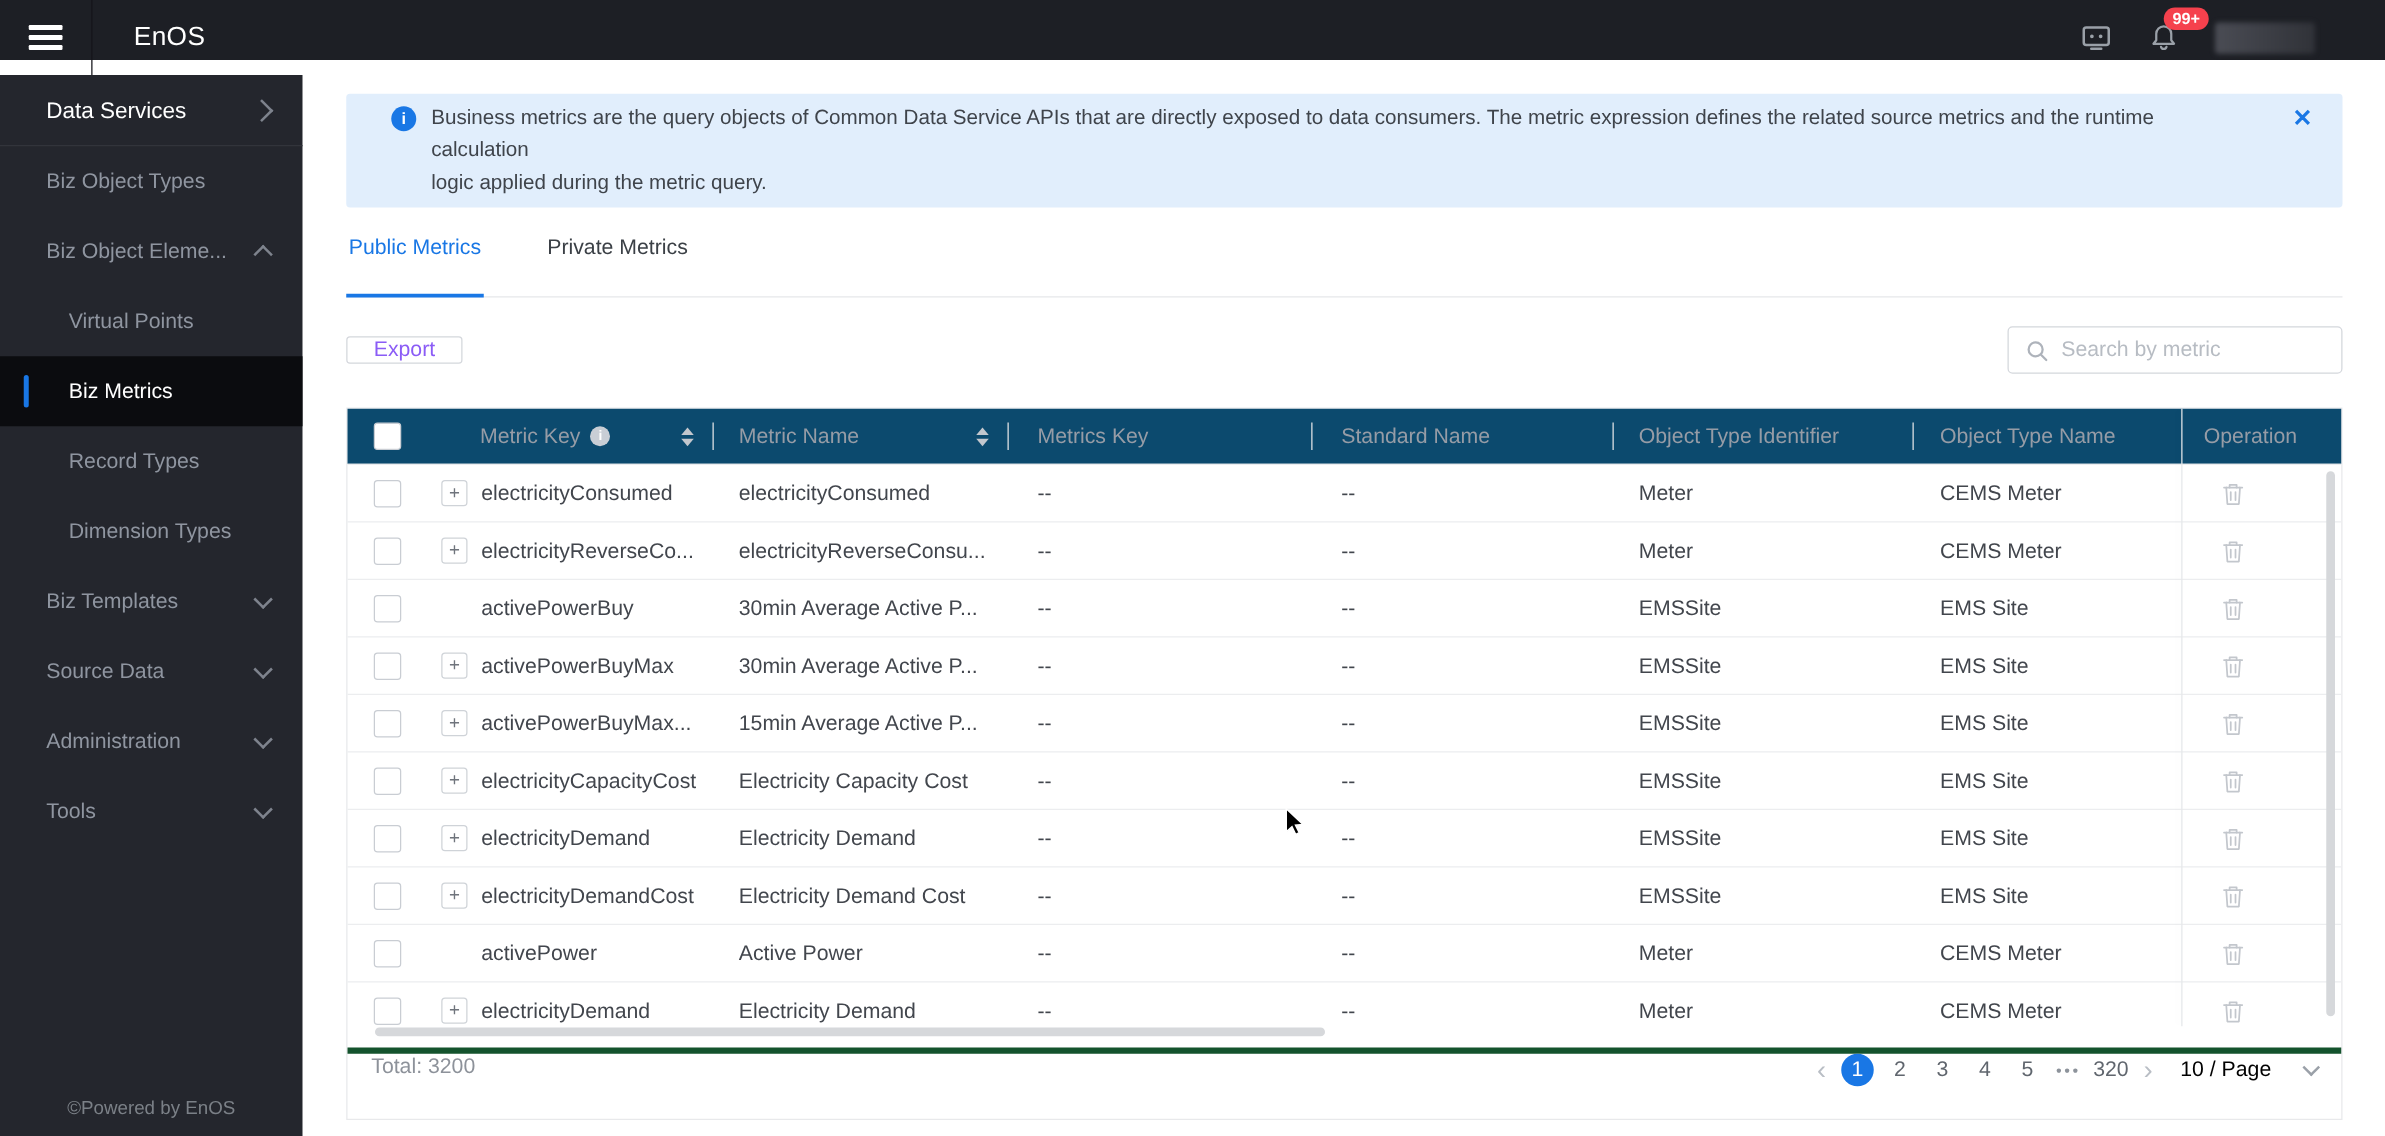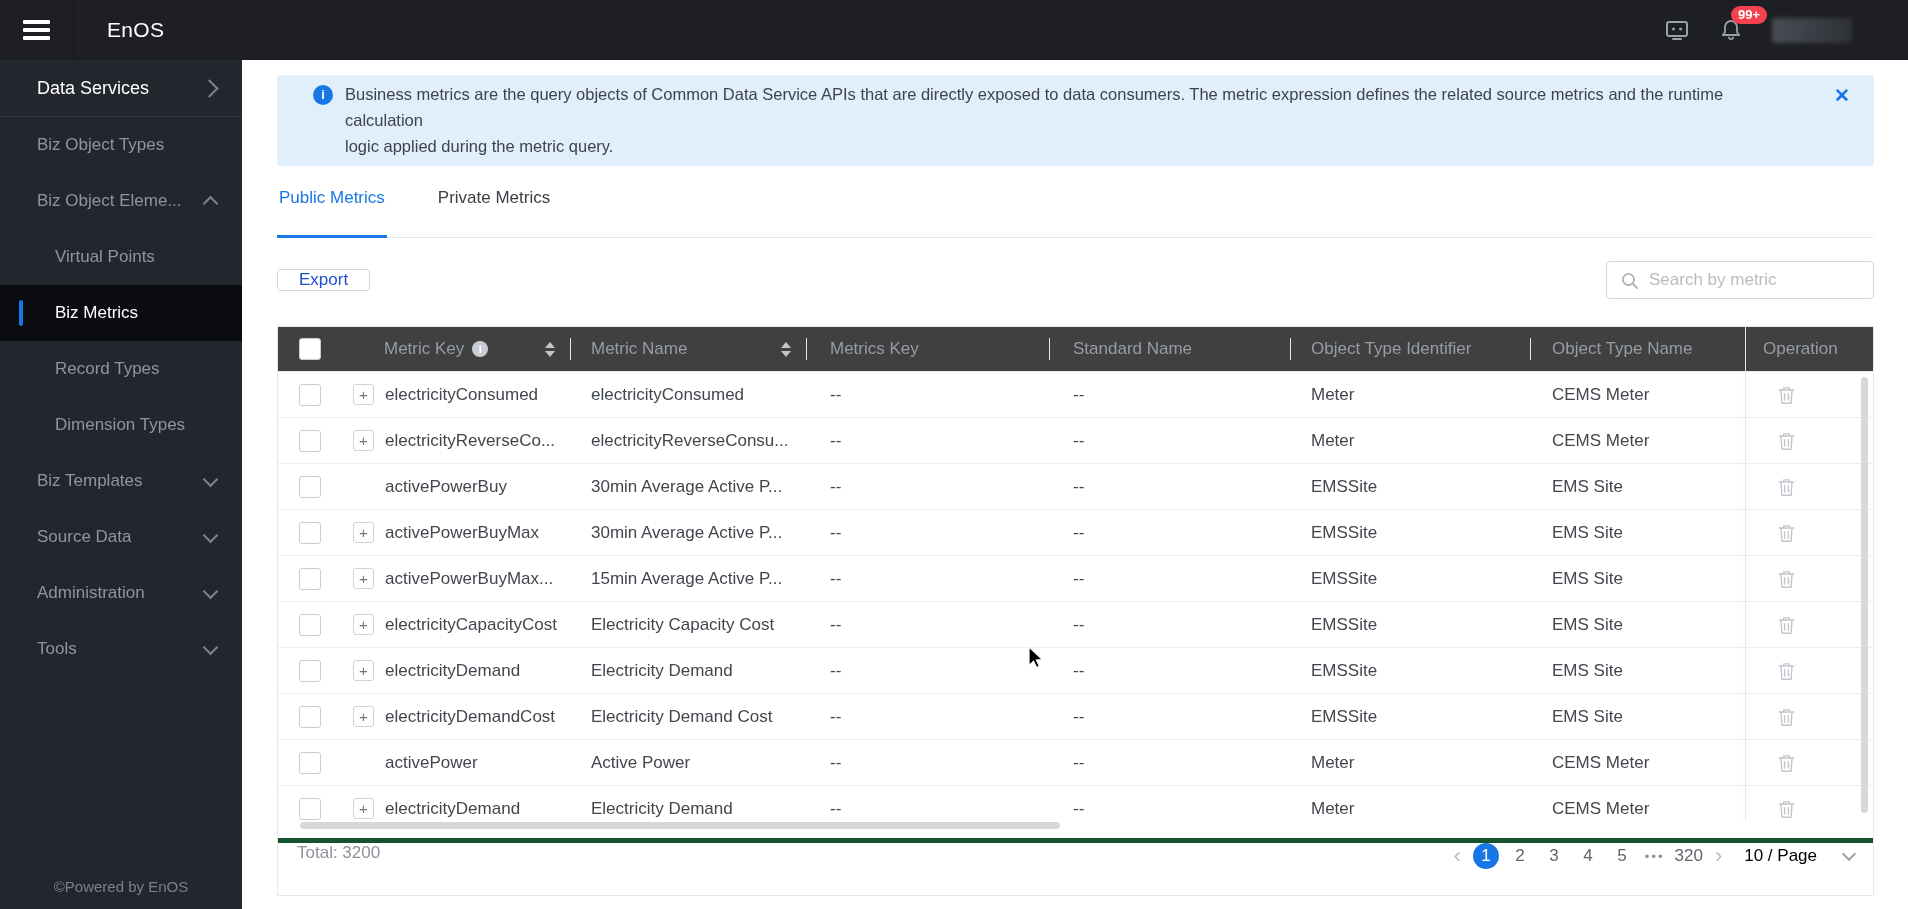--- a/index.html
+++ b/index.html
@@ -1,20 +1,20 @@
 <!DOCTYPE html>
 <html><head>
 <meta charset="utf-8">
 <style>
   html,body{margin:0;padding:0}
   body{width:1908px;height:909px;position:relative;overflow:hidden;background:#fff;
        font-family:"Liberation Sans",sans-serif;-webkit-font-smoothing:antialiased}
 
   
-  .topbar{position:absolute;left:0;top:0;right:0;height:60px;background:#1d1f25;z-index:6}
+  .topbar{position:absolute;left:0;top:0;right:0;height:48px;background:#1d1f25;z-index:6}
   .burger-zone{position:absolute;left:0;top:0;width:73px;height:60px;border-right:1px solid #14151a;
                display:flex;align-items:center;justify-content:center;cursor:pointer}
   .burger{width:27px;height:20px;display:flex;flex-direction:column;justify-content:space-between}
   .burger i{display:block;height:4px;background:#fff;border-radius:1px}
   .brand{position:absolute;left:107px;top:0;line-height:60px;color:#fff;font-size:21px;letter-spacing:.3px}
   .topbar-right{position:absolute;right:56px;top:0;height:60px;display:flex;align-items:center;gap:28px}
   .tb-icon{color:#9aa0a8;display:flex;align-items:center}
   .bell-wrap{position:relative}
   .badge{position:absolute;top:-11px;left:13px;background:#f5414d;color:#fff;font-size:13px;font-weight:700;
          padding:1px 7px;border-radius:10px;line-height:16px}
@@ -47,32 +47,32 @@
                    background:#1977e5;color:#fff;font-size:13px;font-weight:700;font-style:normal;
                    display:flex;align-items:center;justify-content:center}
   .banner .close{position:absolute;right:24px;top:8px;color:#1977e5;font-size:19px;font-weight:700;cursor:pointer}
   .banner .line{display:block}
 
   .tabs{margin-top:22px;border-bottom:1px solid #e6e8ea;display:flex;gap:49px}
   .tab{font-size:17px;padding:0 2px 27px;color:#3b4046;cursor:pointer;border-bottom:3px solid transparent;margin-bottom:-1px}
   .tab.active{color:#1977e5;border-bottom-color:#1977e5}
 
   .toolbar{margin-top:23px;display:flex;align-items:center;justify-content:space-between}
-  .btn-export{padding:0 21px;border:1px solid #d4d7dc;border-radius:3px;font-size:17px;color:#1d4ed8;
+  .btn-export{padding:0 21px;border:1px solid #d4d7dc;border-radius:3px;font-size:17px;color:#8b5cf6;
               background:#fff;cursor:pointer;font-family:inherit}
   .search{position:relative;width:268px;height:38px;border:1px solid #d4d7dc;border-radius:4px;box-sizing:border-box;background:#fff}
   .search svg{position:absolute;left:13px;top:9px}
   .search input{position:absolute;inset:0;border:0;outline:0;background:transparent;padding:0 10px 0 42px;
                 font-size:17px;color:#42464d;font-family:inherit}
   .search input::placeholder{color:#b7bcc3}
 
   
   .table-card{margin-top:27px;border:1px solid #e8e9eb;position:relative;background:#fff}
   .grid-cols{display:grid;grid-template-columns:63px 230px 236px 243px 241px 240px 215px minmax(0,1fr)}
-  .t-head{height:44px;background:#404040;color:#969ca6;font-size:17px}
+  .t-head{height:44px;background:#0c4a6e;color:#969ca6;font-size:17px}
   .hc{display:flex;align-items:center;position:relative}
   .hc.sep::after{content:"";position:absolute;right:0;top:11px;height:22px;width:1px;background:#e3e5e8}
   .hc1{padding-left:43px}.hc2{padding-left:20px}.hc3{padding-left:23px}.hc4{padding-left:23px}
   .hc5{padding-left:20px}.hc6{padding-left:21px}.hc7{padding-left:17px}
   .hc0{justify-content:center}
   .info-i{width:16px;height:16px;border-radius:50%;background:#c9ced5;color:#fff;font-size:11px;font-weight:700;
           font-style:normal;display:inline-flex;align-items:center;justify-content:center;margin-left:8px;flex:none}
   .sorter{margin-left:auto;margin-right:16px;display:flex;flex-direction:column;gap:3px;cursor:pointer}
   .sorter i{width:0;height:0;border-left:5px solid transparent;border-right:5px solid transparent;display:block}
   .sorter .up{border-bottom:6px solid #c3c7cd}

